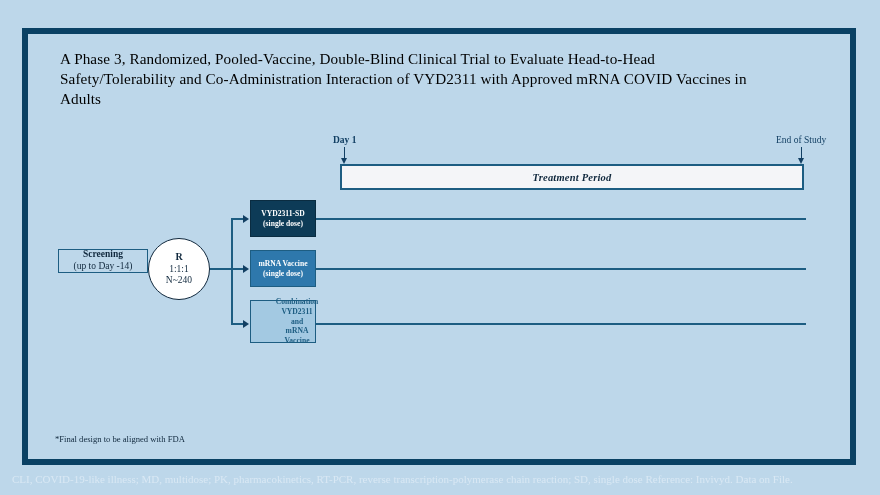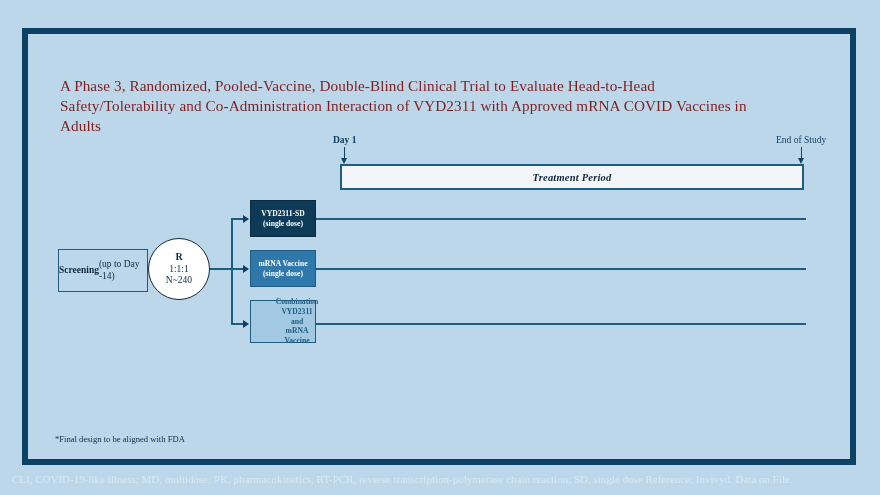--- a/index.html
+++ b/index.html
@@ -24,23 +24,23 @@
     height: 437px;
     border: 6px solid #0a4164;
     box-sizing: border-box;
     background: #bdd7ea;
   }
 
   
   #slide-title {
     position: absolute;
     left: 32px;
-    top: 42px;
+    top: 15px;
     width: 710px;
-    color: #7f1d1d;
+    color: #000000;
     font-size: 15.2px;
     line-height: 1.30;
     letter-spacing: 0.1px;
   }
 
   
   #timeline {
     position: absolute;
     left: 0;
     top: 0;
@@ -103,25 +103,26 @@
     letter-spacing: 0.2px;
     font-style: italic;
   }
 
   
   #screening-box {
     position: absolute;
     left: 30px;
     top: 215px;
     width: 90px;
-    height: 43px;
+    height: 24px;
     background: #bdd7ea;
     border: 1.6px solid #1d5d82;
     box-sizing: border-box;
     display: flex;
+    flex-direction: column;
     align-items: center;
     justify-content: center;
     color: #10283d;
     line-height: 1.25;
   }
   #screening-title { font-size: 9.5px; font-weight: bold; }
   #screening-sub   { font-size: 9.5px; }
 
   
   #randomization-circle {

